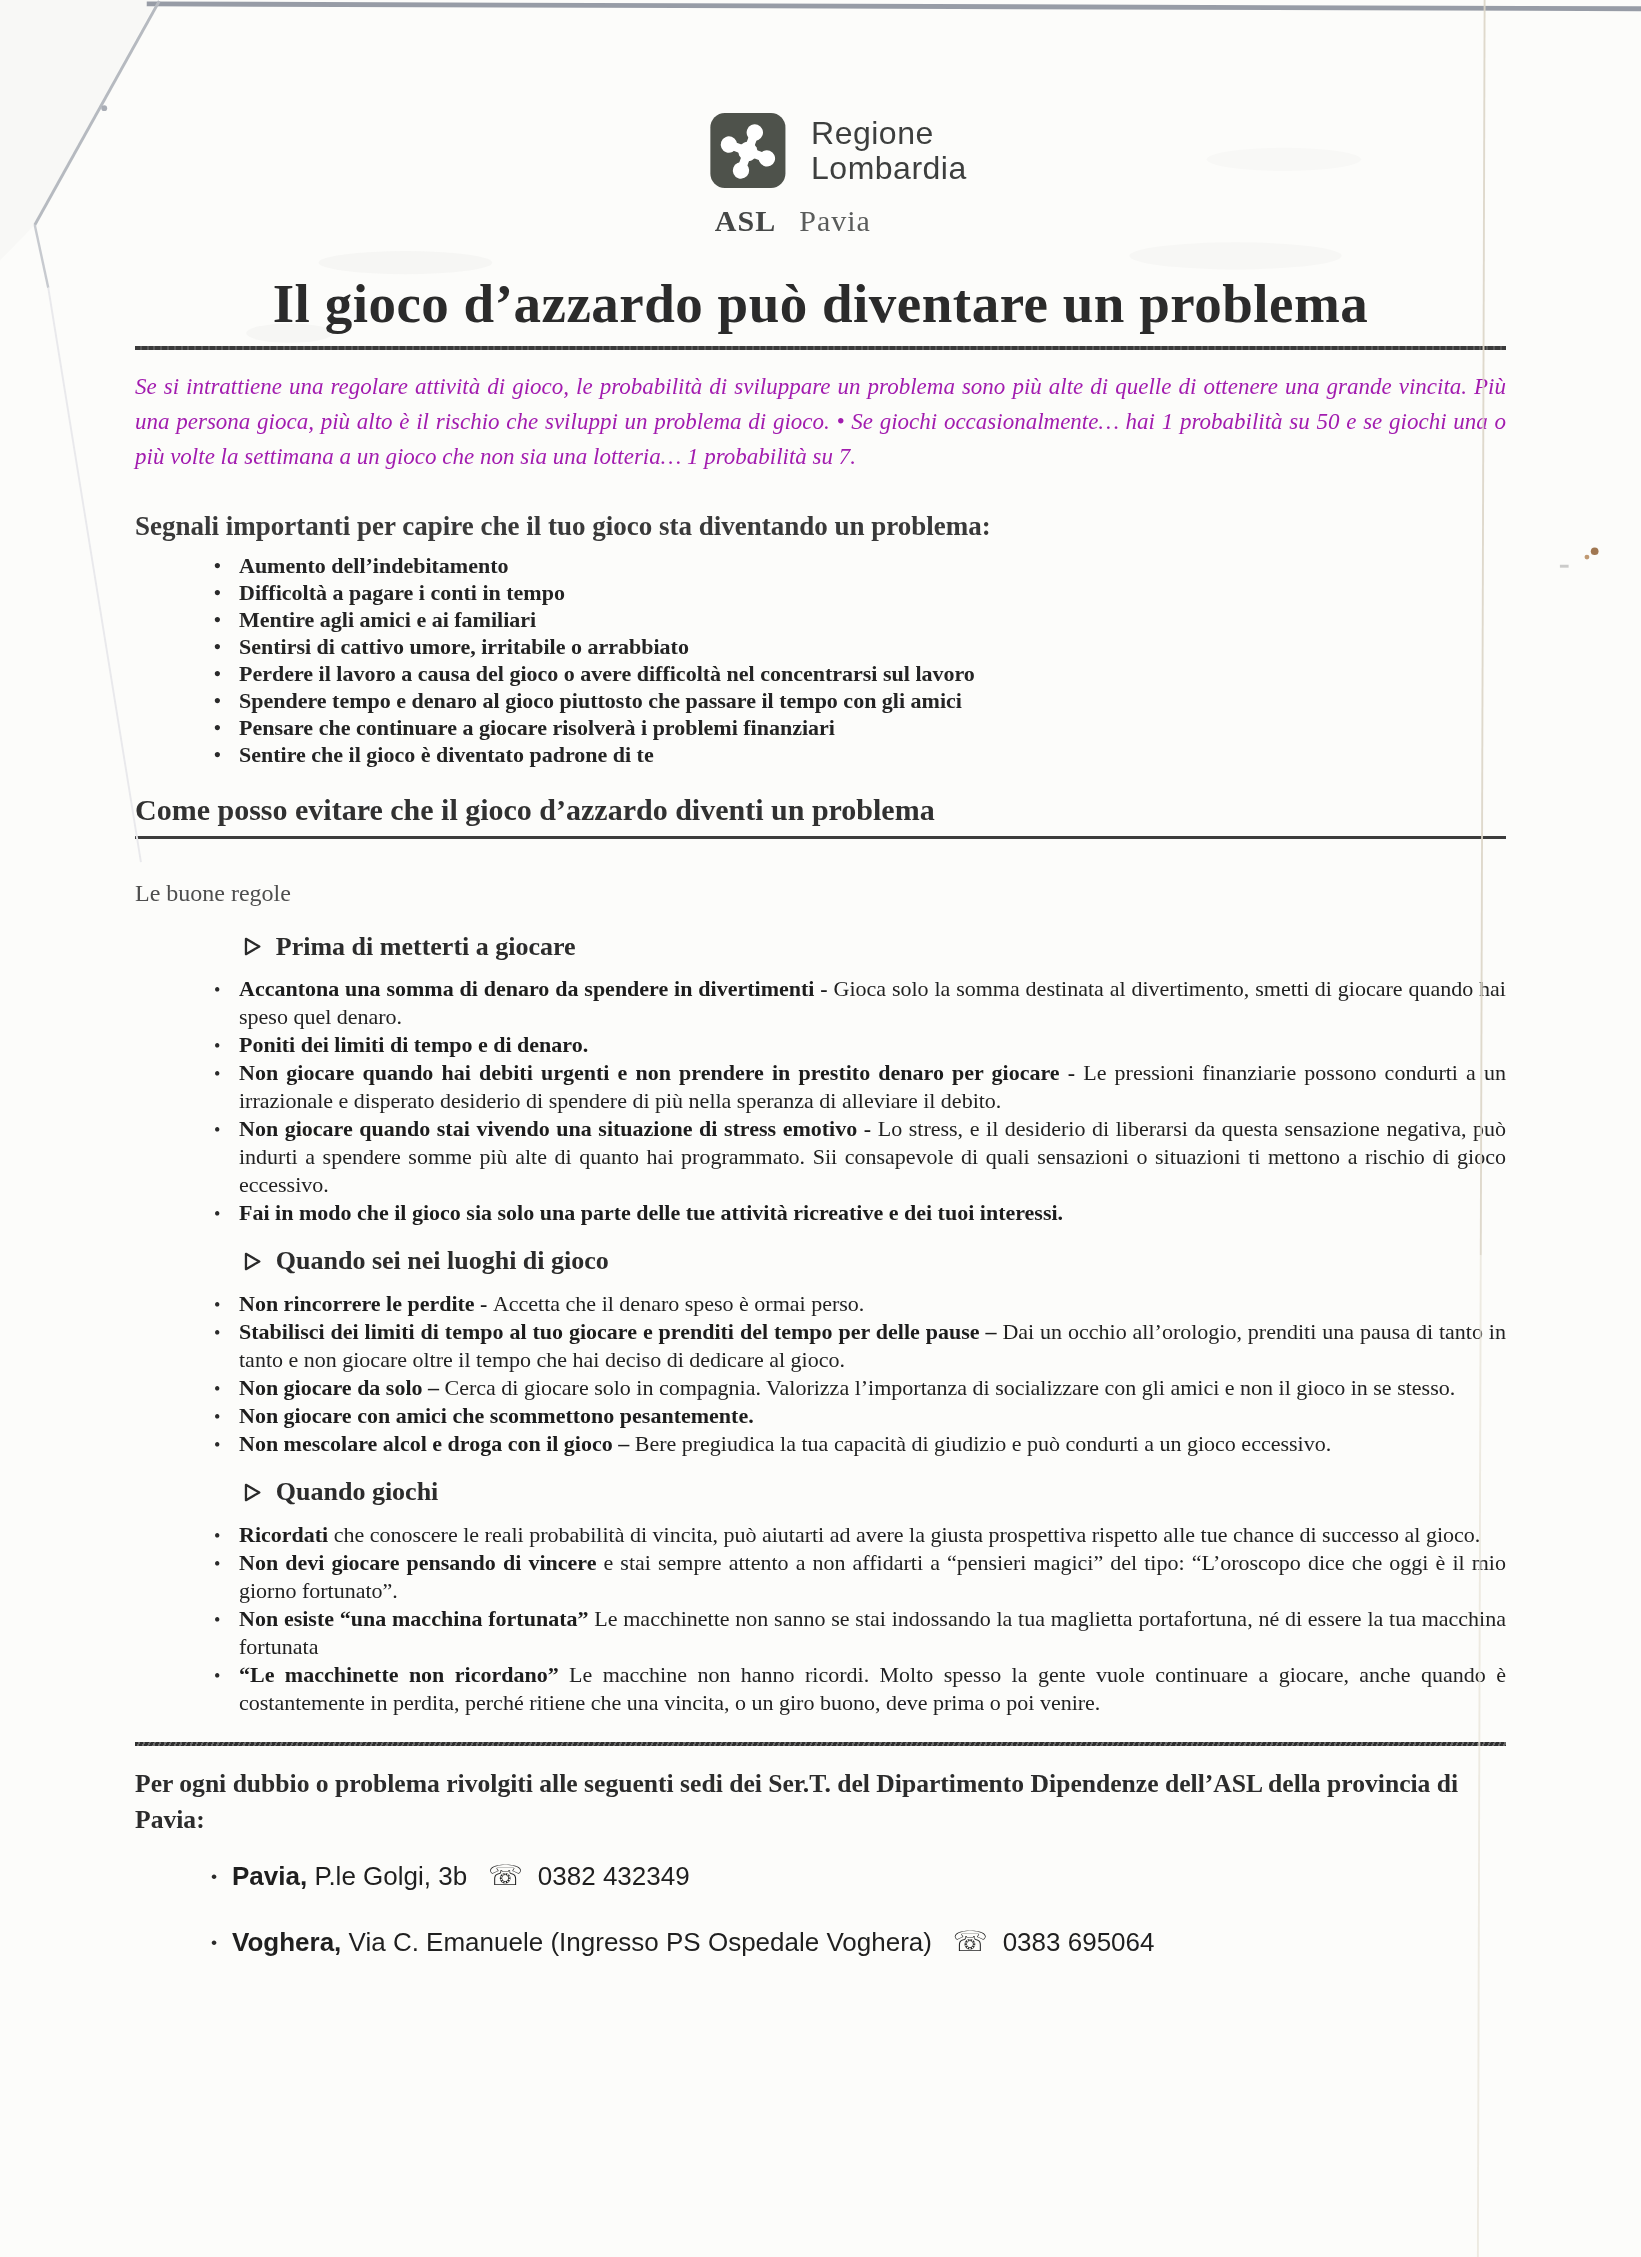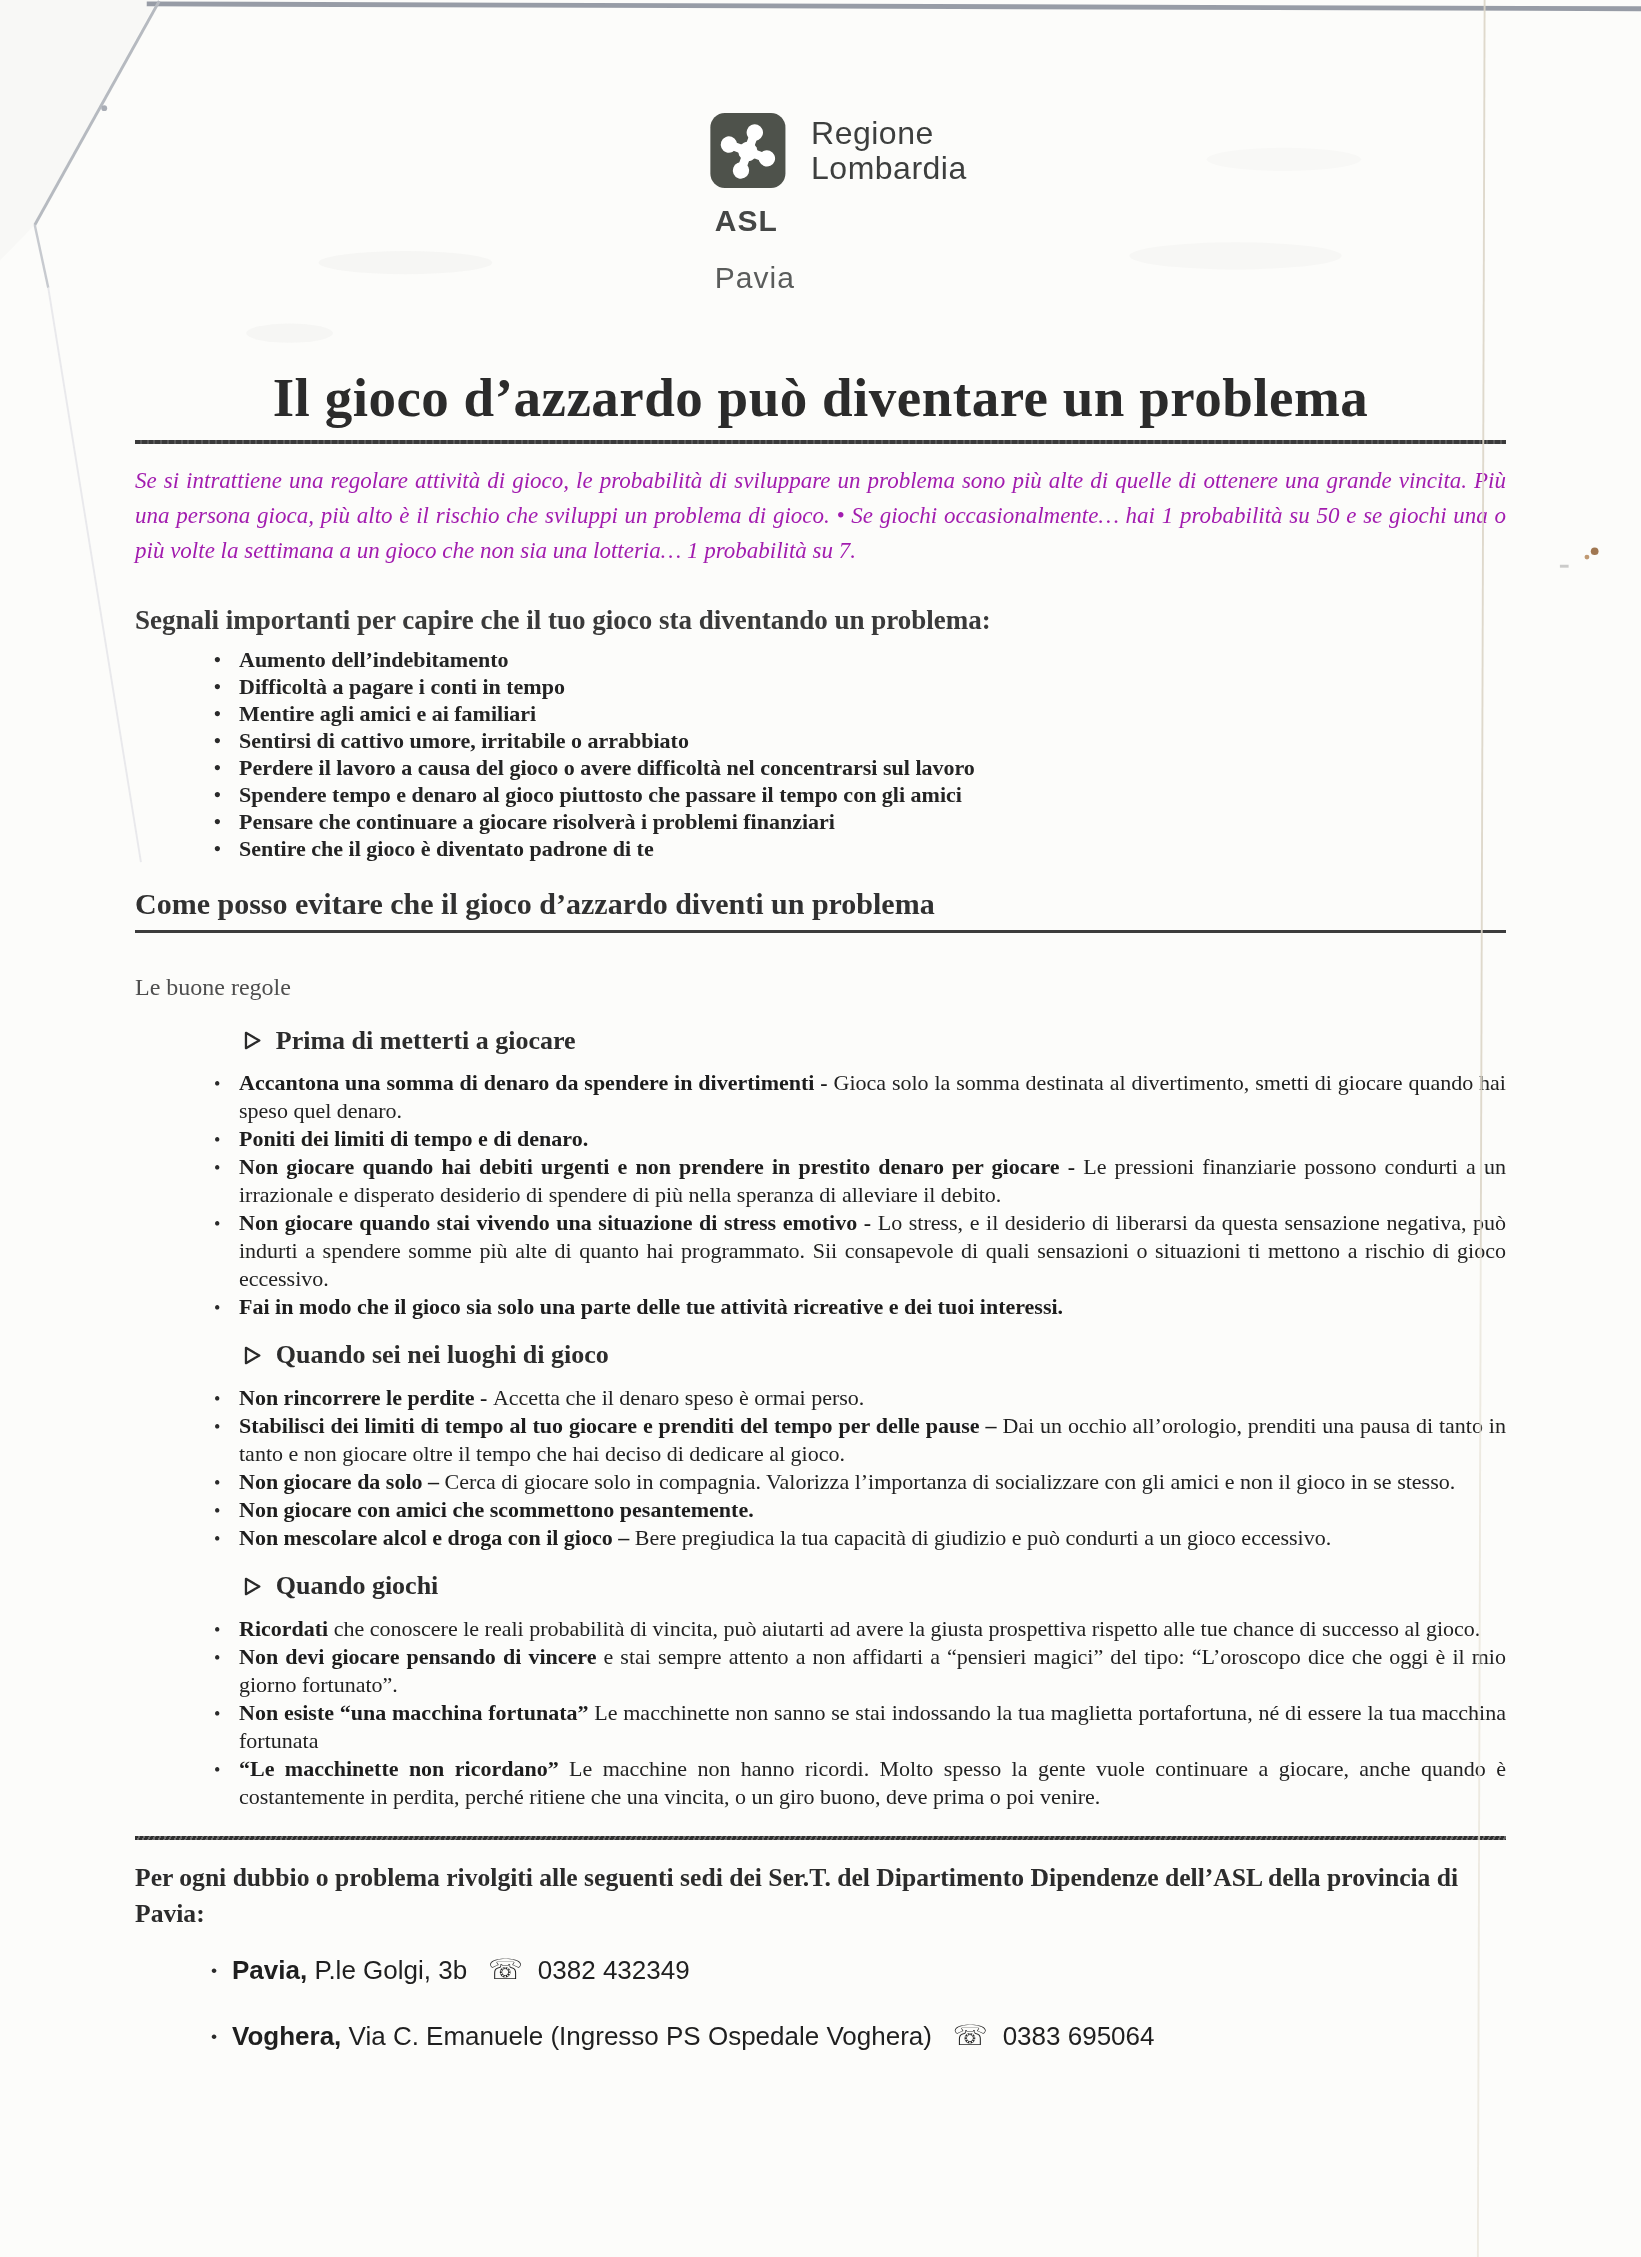--- a/index.html
+++ b/index.html
@@ -15,29 +15,29 @@
   .header{margin-top:112px;display:flex;flex-direction:column;align-items:center;}
   .header-inner{display:flex;flex-direction:column;transform:translateX(17.4px);}
   .brandrow{display:flex;align-items:center;gap:25px;}
   .logo-square{width:77px;height:77px;flex:0 0 auto;}
   .brand-name{
     font-family:"Liberation Sans","DejaVu Sans",sans-serif;
     font-size:32px;line-height:35px;color:#3d3f3e;letter-spacing:0.5px;
   }
   .asl-row{
     margin-top:14.5px;padding-left:5.8px;
-    font-family:Liberation Sans, sans-serif;
-    font-size:30px;color:#4c4e4d;display:flex;gap:23px;letter-spacing:1px;flex-direction:column;
+    font-family:Liberation Serif, serif;
+    font-size:30px;color:#4c4e4d;display:flex;gap:23px;letter-spacing:1px;
   }
   .asl-row .asl{font-weight:600;color:#454746;}
   .asl-row .city{font-weight:400;color:#5a5c5b;}
 
   
   .doc-title{
-    margin-top:72px;text-align:center;
+    margin-top:35px;text-align:center;
     font-size:55px;font-weight:bold;color:#2b2b2b;letter-spacing:0.5px;
     line-height:62px;
   }
   .rule-thick{
     margin-top:11.6px;height:3.9px;width:100%;
     background:repeating-linear-gradient(90deg,#3a3a3a 0 4.8px,#585858 4.8px 6.8px);
   }
   .rule-hatch{
     height:4.8px;width:100%;
     background:repeating-linear-gradient(115deg,#2f2f2f 0 2.9px,#6a6a6a 2.9px 4.8px);

